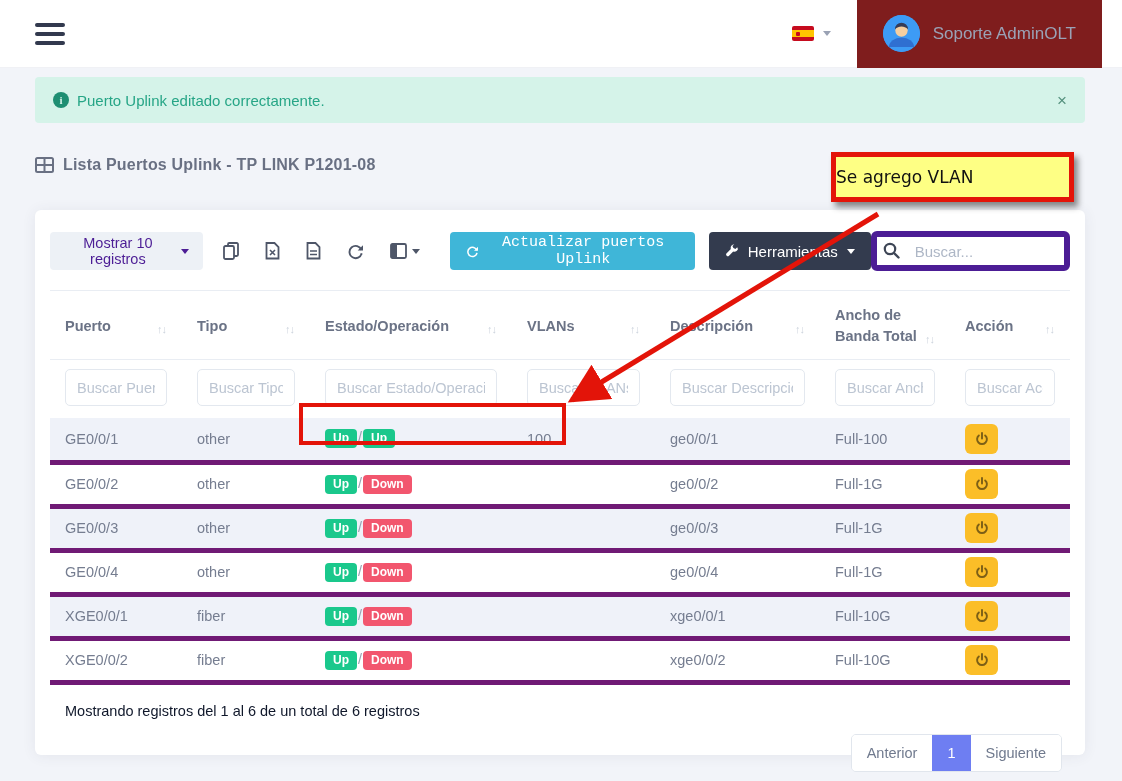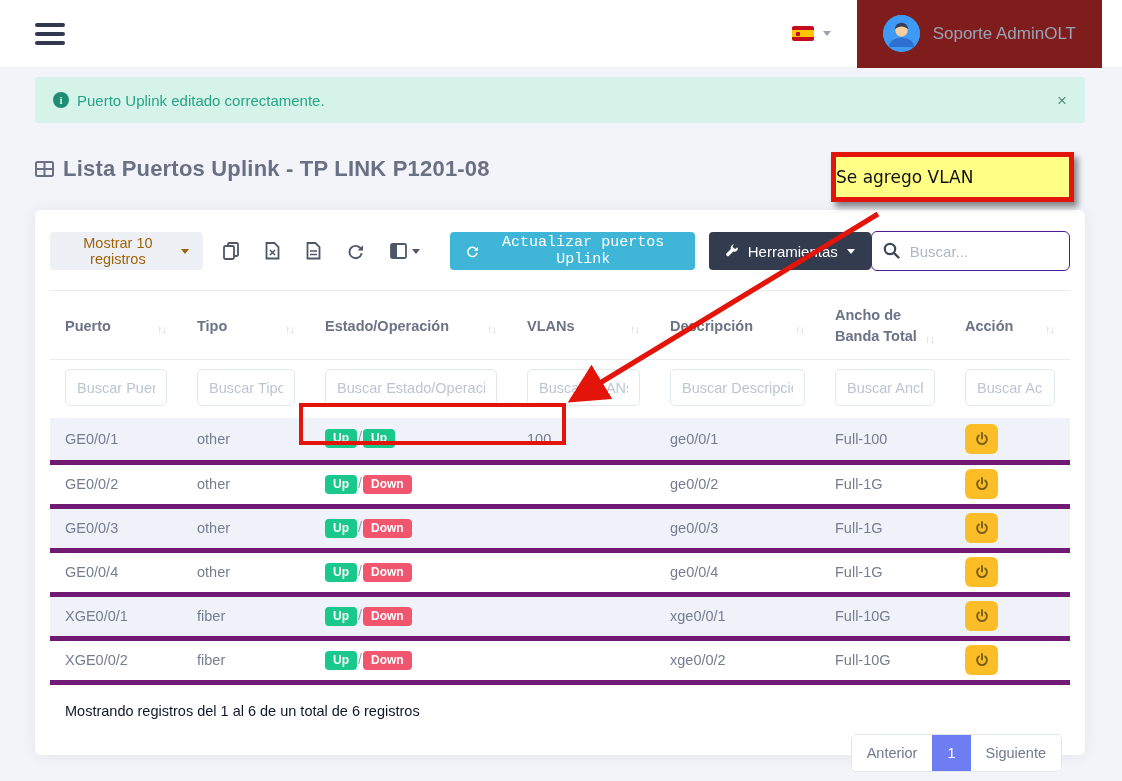--- a/index.html
+++ b/index.html
@@ -37,21 +37,21 @@
     background:#d5f3e9; border-radius:4px; display:flex; align-items:center;
     padding:0 18px; color:#26a586; font-size:15px;
   }
   .info-icon { width:16px; height:16px; border-radius:50%; background:#1e8e72; color:#d5f3e9;
     display:inline-flex; align-items:center; justify-content:center; font-size:11px; font-weight:bold;
     font-family:"Liberation Serif", serif; margin-right:8px; flex:0 0 auto;}
   .alert-close { margin-left:auto; color:#55917e; font-size:17px; cursor:pointer; line-height:1; }
   
   .title-row { position:absolute; left:35px; top:156px; display:flex; align-items:center; gap:9px; }
   .title-row svg { flex:0 0 auto; }
-  .page-title { font-size:22px; font-weight:bold; color:#697083; letter-spacing:.2px; }
+  .page-title { font-size:16px; font-weight:bold; color:#697083; letter-spacing:.2px; }
   
   .callout {
     position:absolute; left:831px; top:152px; width:243px; height:50px;
     background:#feff84; border:5px solid #e31409;
     box-shadow:4px 5px 6px rgba(0,0,0,.45);
     display:flex; align-items:center; justify-content:flex-start;
     font-family:"DejaVu Sans", sans-serif; font-size:17px; color:#111; z-index:30;
   }
   .annot-rect {
     position:absolute; left:299px; top:403px; width:267px; height:42px;
@@ -60,39 +60,39 @@
   .annot-svg { position:absolute; left:0; top:0; width:1122px; height:781px; z-index:31; pointer-events:none; }
   
   .card {
     position:absolute; left:35px; top:210px; width:1050px; height:545px;
     background:#fff; border-radius:6px; box-shadow:0 1px 14px rgba(60,70,90,.08);
     padding:22px 15px 0;
   }
   .toolbar { display:flex; align-items:center; height:38px; }
   .btn-light {
     height:38px; background:#edf1f6; border:none; border-radius:4px; padding:0 14px;
-    color:#a16207; font-size:14.5px; display:flex; align-items:center; gap:9px; cursor:pointer;
+    color:#4c1d95; font-size:14.5px; display:flex; align-items:center; gap:9px; cursor:pointer;
     font-family:inherit;
   }
   .icon-btn { background:none; border:none; color:#4e5668; padding:0 6px; margin-left:14px;
     display:flex; align-items:center; gap:5px; cursor:pointer; height:38px; }
   .btn-teal {
     height:38px; margin-left:24px; background:#3fb6d8; color:#fff; border:none; border-radius:4px;
     padding:0 16px; font-size:15px; display:flex; align-items:center; gap:9px; cursor:pointer;
     font-family:Liberation Mono, monospace;
   }
   .btn-dark {
     height:38px; margin-left:14px; background:#333b4e; color:#fff; border:none; border-radius:4px;
     padding:0 16px; font-size:15px; display:flex; align-items:center; gap:9px; cursor:pointer;
     font-family:inherit;
   }
   .btn-dark .caret, .btn-light .caret { border-top-color:currentColor; }
   .search-wrap { margin-left:auto; position:relative; width:233px; }
   .search-wrap input {
-    width:100%; height:40px; border:1px solid #4c1d95; border-radius:6px;
+    width:100%; height:40px; border:6px solid #4c1d95; border-radius:6px;
     padding:0 12px 0 38px; font-size:15px; color:#6e7689; font-family:inherit; outline:none;
   }
   .search-wrap input::placeholder { color:#aeb7c6; }
   .search-wrap svg { position:absolute; left:12px; top:11px; }
   
   table { width:1020px; border-collapse:collapse; table-layout:fixed; margin-top:20px; }
   thead th { border-top:1px solid #e9edf3; border-bottom:1px solid #e9edf3; }
   th .th-flex { display:flex; justify-content:space-between; align-items:flex-end; gap:6px;
     padding:14px 15px 12px; }
   .th-label { font-size:14.5px; font-weight:bold; color:#6b7386; text-align:left; line-height:1.45; }

